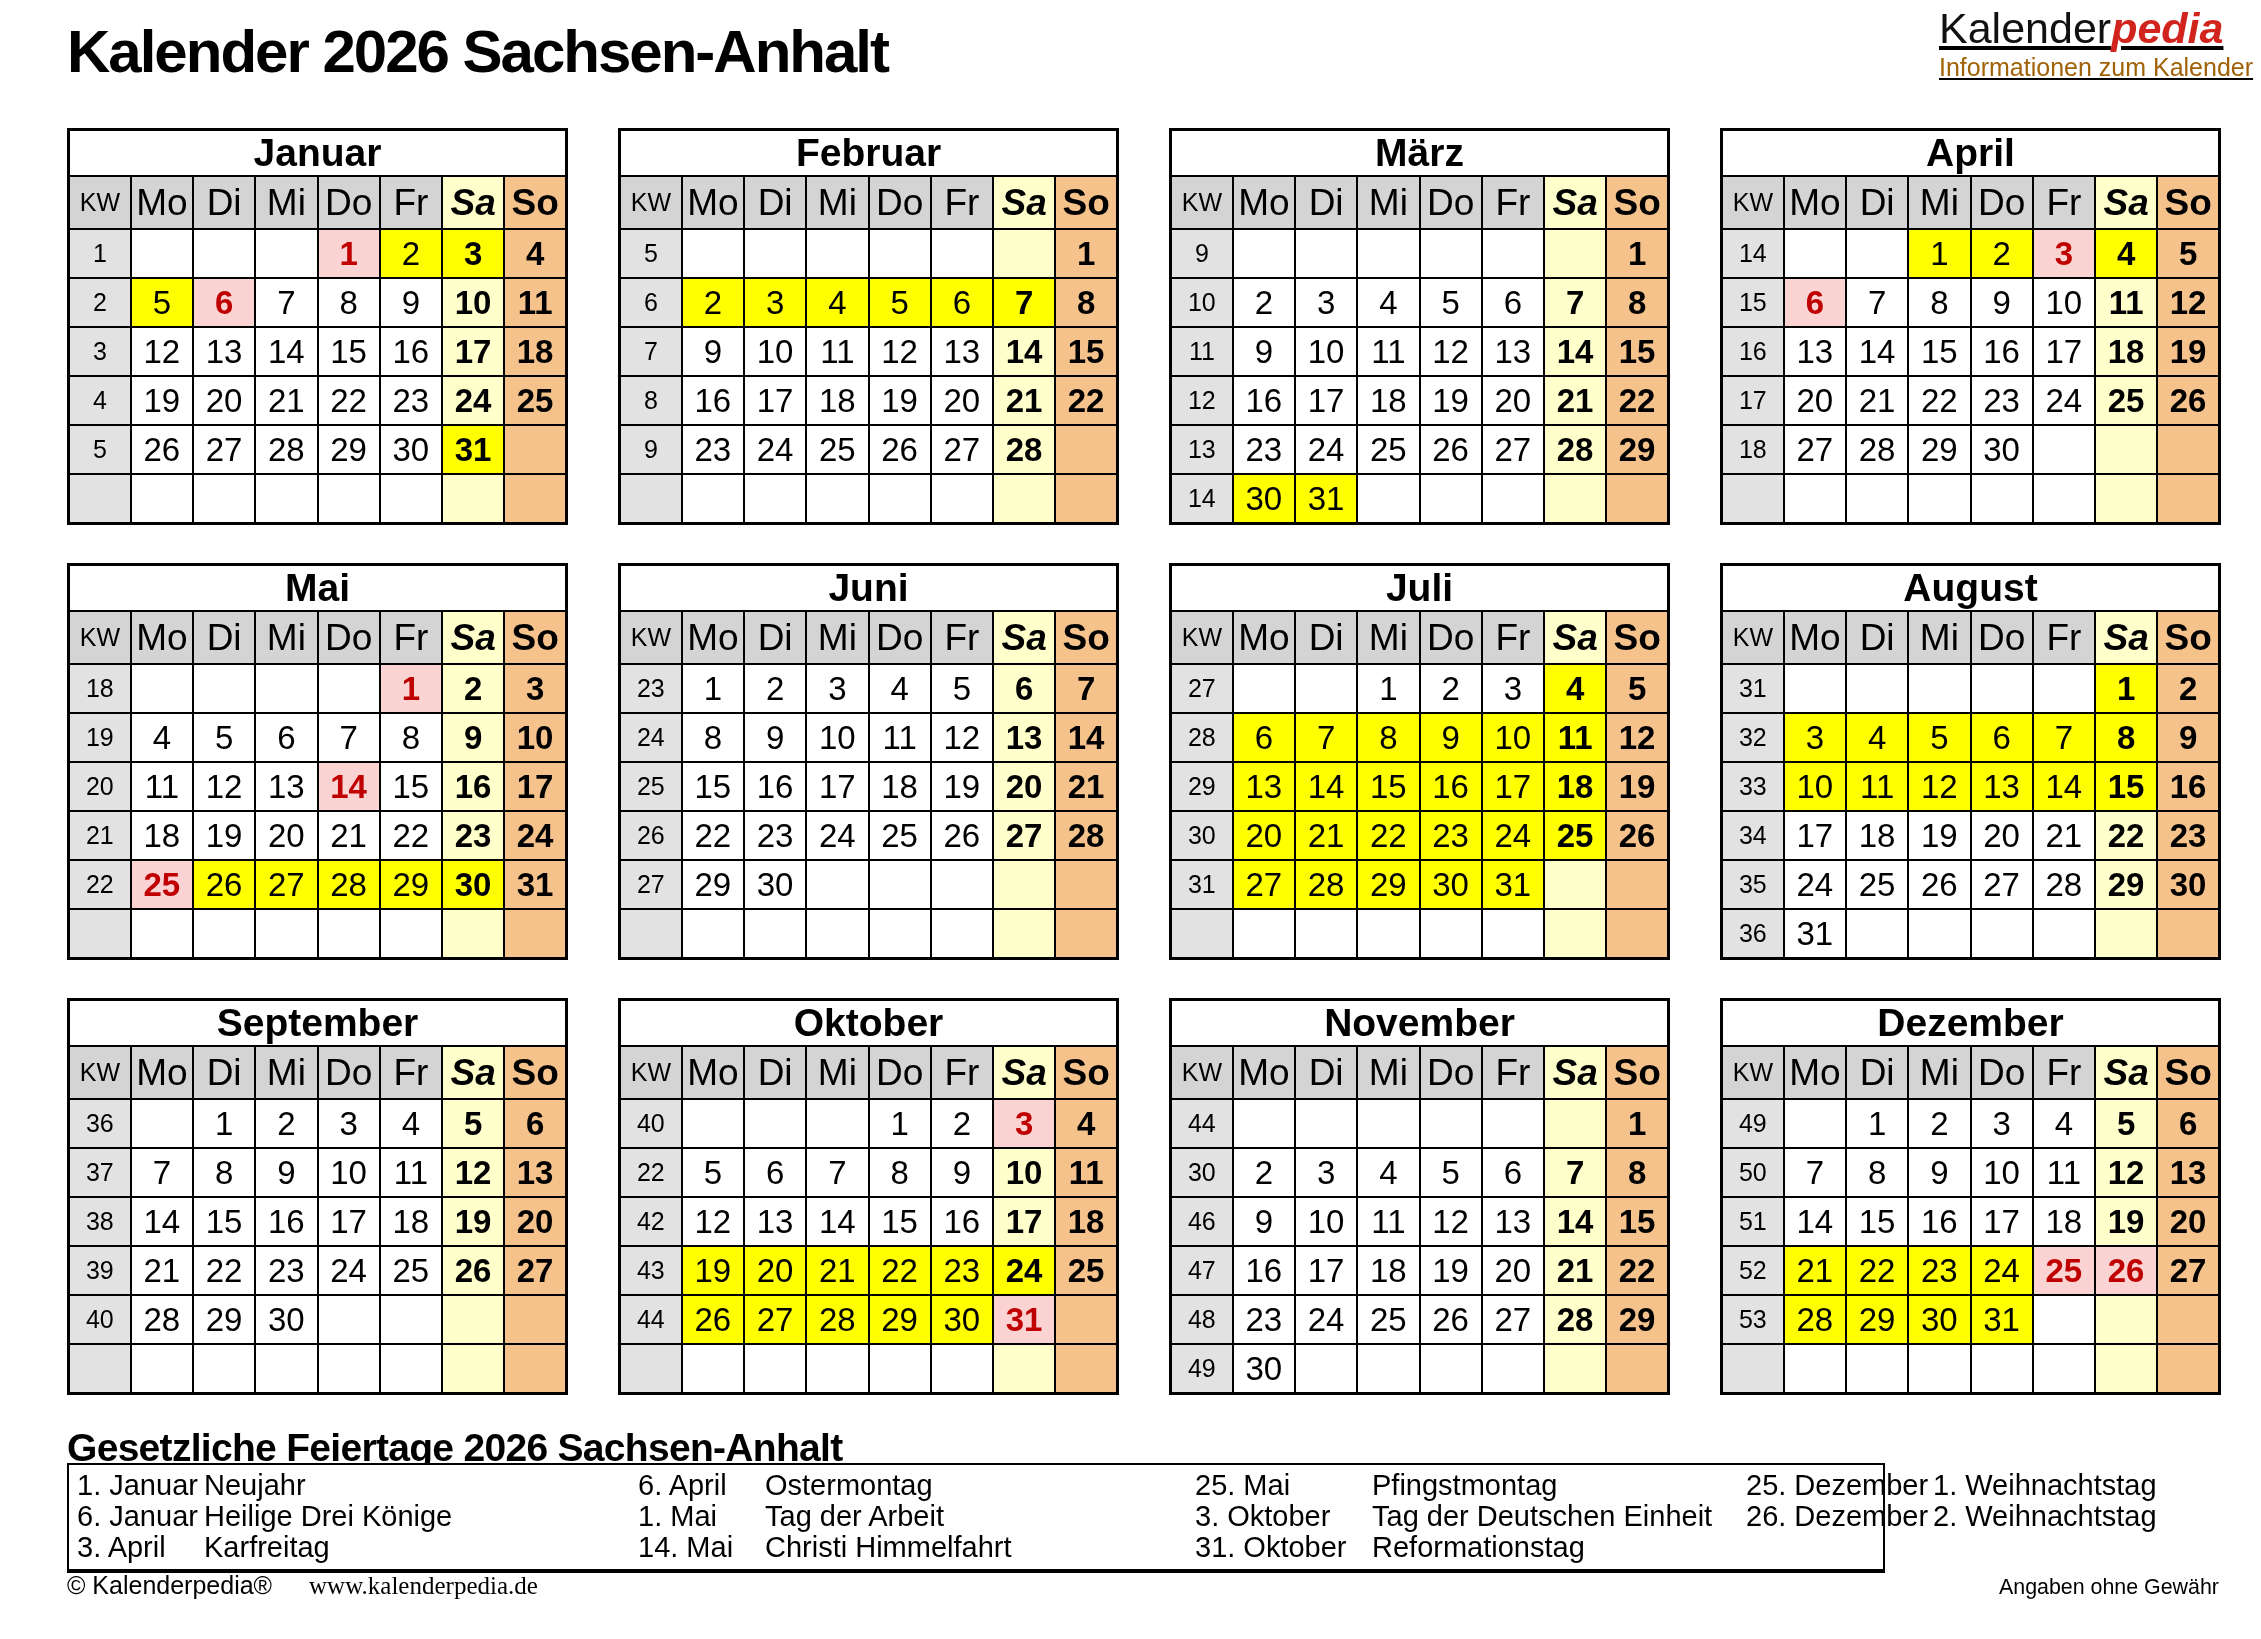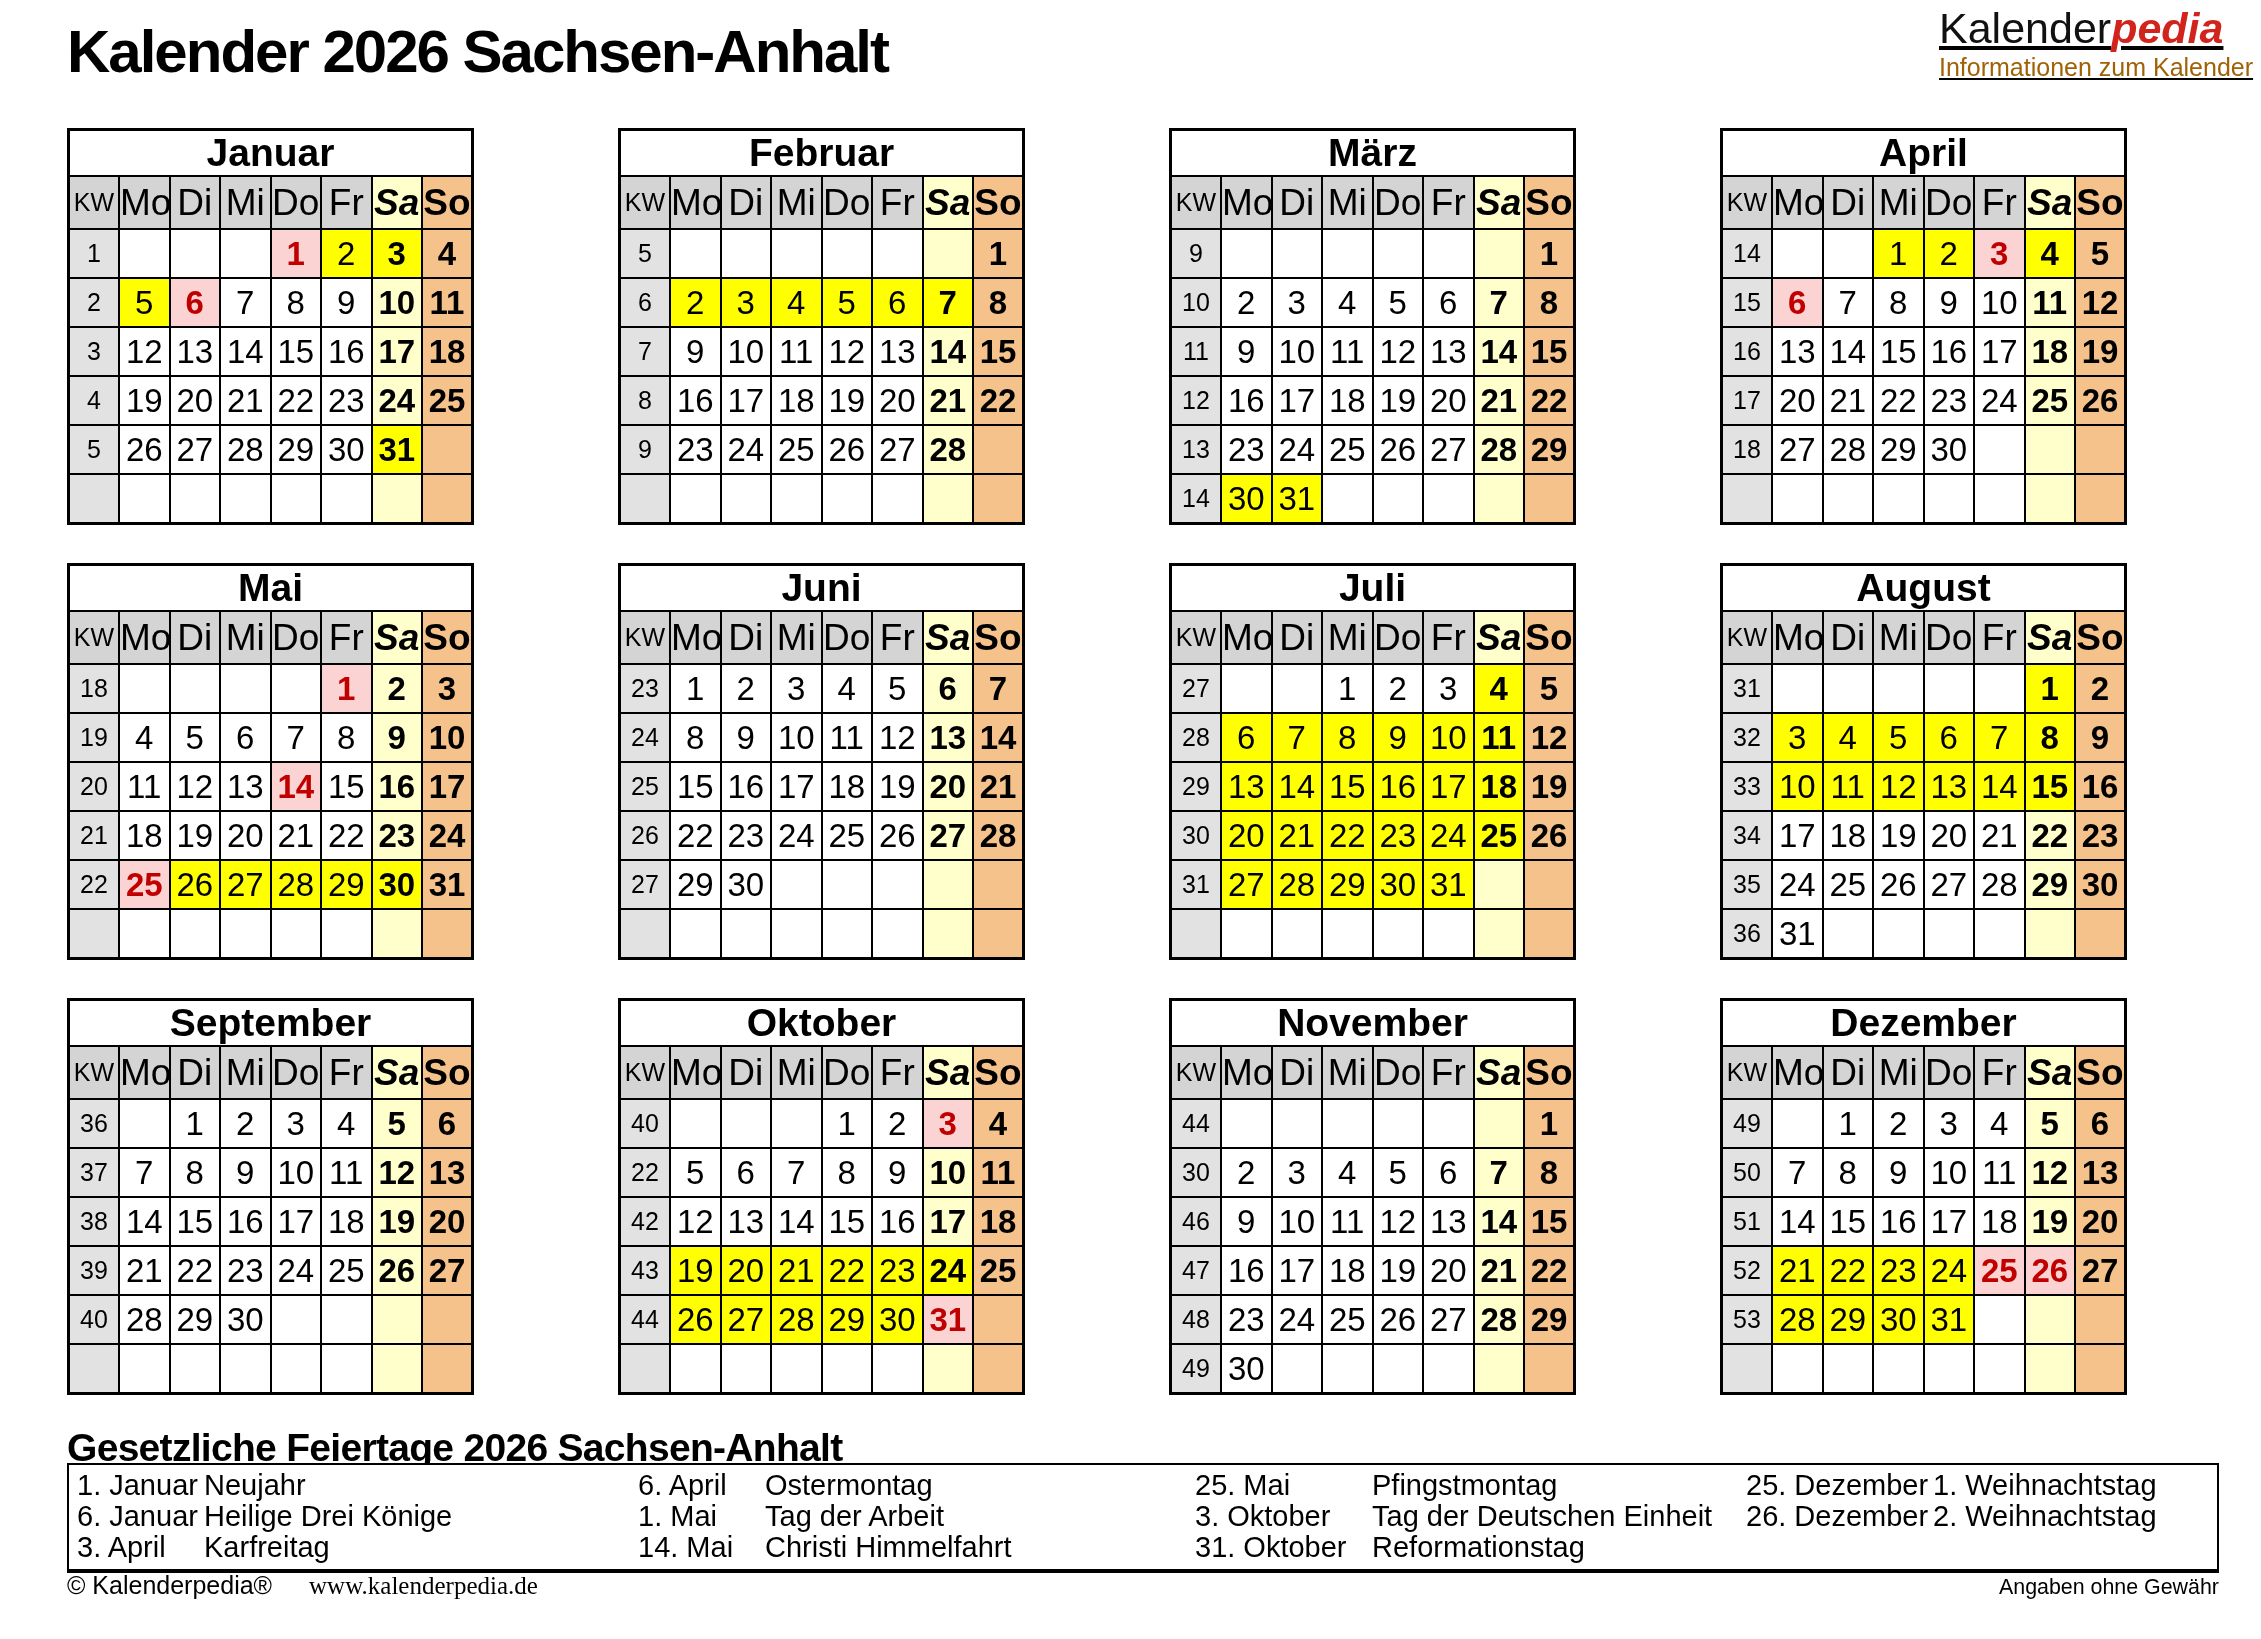--- a/index.html
+++ b/index.html
@@ -23,21 +23,21 @@
   .logo-sub{font-size:25px;margin-top:2.7px;white-space:nowrap;color:#a16207;}
   
   .months-grid{
     position:absolute;left:67px;top:128px;
     display:grid;
     grid-template-columns:repeat(4,501px);
     column-gap:50px;row-gap:38px;
   }
   table.month{
     border-collapse:collapse;table-layout:fixed;
-    width:407px;background:#fff;
+    width:501px;background:#fff;
     border:3.3px solid #000;
   }
   table.month td{
     border:2px solid #000;
     text-align:center;vertical-align:middle;
     padding:0;overflow:hidden;
   }
   .title-row td{height:43px;font-size:39px;font-weight:bold;background:#fff;}
   .head-row td{height:51px;font-size:37px;background:var(--header-gray,#d4d4d4);}
   .head-row td.kw-h{font-size:25px;}
@@ -49,21 +49,21 @@
   td.day.so{background:var(--sunday,#f5c28c);font-weight:bold;}
   td.day.y{background:var(--yellow,#ffff00);}
   td.day.p{background:var(--pink,#fbd3d3);color:var(--red,#c00000);font-weight:bold;}
   
   .holidays-heading{
     position:absolute;left:67px;top:1426px;
     font-size:39px;font-weight:bold;letter-spacing:-0.7px;
     white-space:nowrap;
   }
   .holidays-box{
-    position:absolute;left:67px;top:1463px;width:2152px;
+    position:absolute;left:67px;top:1463px;width:1818px;
     box-sizing:border-box;
     border:2.7px solid #000;border-bottom-width:4.7px;
     padding:5.3px 0 5.3px 0;
     display:grid;
     grid-template-columns:561px 557px 551px 477px;
     background:#fff;
   }
   .hcol{
     display:grid;
     grid-template-columns:var(--dc,127px) 1fr;

